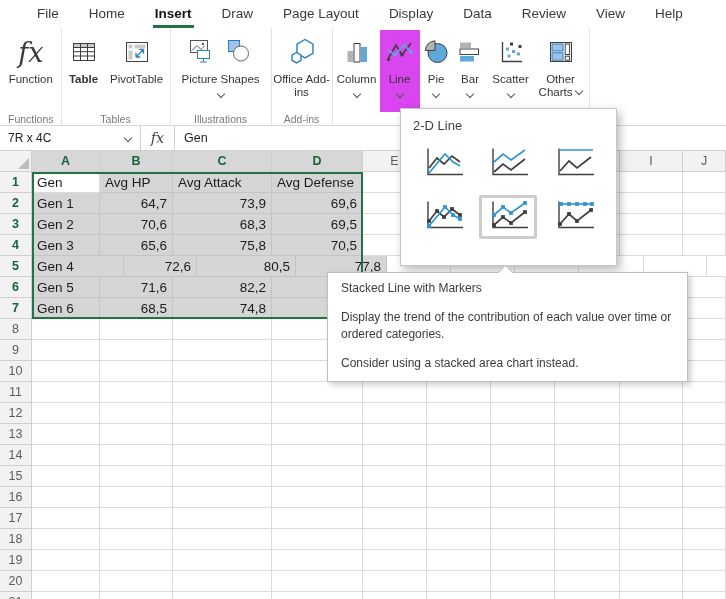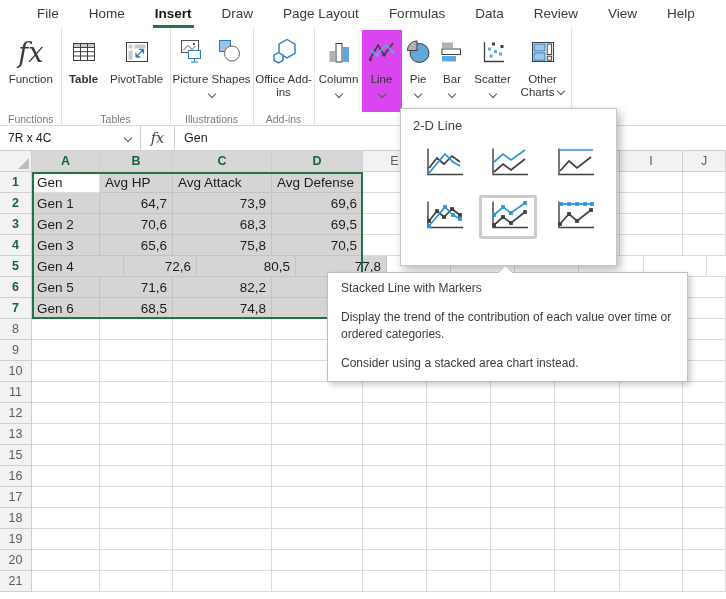--- a/index.html
+++ b/index.html
@@ -76,21 +76,21 @@
 </style>
 </head>
 <body>
 
 <div class="tabs">
     <div class="tab">File</div>
     <div class="tab">Home</div>
     <div class="tab active">Insert</div>
     <div class="tab">Draw</div>
     <div class="tab">Page Layout</div>
-    <div class="tab">Formulas</div>
+    <div class="tab">Display</div>
     <div class="tab">Data</div>
     <div class="tab">Review</div>
     <div class="tab">View</div>
     <div class="tab">Help</div>
   </div>
 <div class="ribbon">
     <div class="group">
       <div class="gitems">
         <div class="rbtn" style="width: 56px;">
           <div class="ricon">
@@ -123,21 +123,21 @@
               <path d="M20.5 11.5 L13 19 M20.5 11.5 h-4.2 M20.5 11.5 v4.2 M13 19 h4.2 M13 19 v-4.2" stroke="#2b7cbf" fill="none" stroke-width="1.3"></path>
             </svg>
           </div>
           <div class="rlabel"><span>PivotTable</span></div>
         </div>
       </div>
       <div class="glabel">Tables</div>
     </div>
     <div class="group">
       <div class="gitems">
-        <div class="rbtn" style="width: 80px;">
+        <div class="rbtn" style="width: 98px;">
           <div class="ricon">
             <svg width="66" height="30" viewBox="0 0 66 30">
               <rect x="2.5" y="3.5" width="17" height="12" fill="#fff" stroke="#555"></rect>
               <circle cx="15" cy="7" r="1.2" fill="#555"></circle>
               <path d="M4 13.5 l5-5 4 4 3.5-3.5" stroke="#555" fill="none"></path>
               <rect x="9.5" y="13.5" width="12" height="8" fill="#fff" stroke="#2b7cbf"></rect>
               <path d="M15.5 21.5v3 M12 25h7" stroke="#2b7cbf" fill="none"></path>
               <rect x="40.5" y="3.5" width="11" height="11" fill="#9dc3e6" stroke="#2b7cbf"></rect>
               <circle cx="53" cy="16.5" r="7.5" fill="#fff" stroke="#666"></circle>
             </svg>
@@ -433,20 +433,33 @@
         <div class="cell" style="width: 99px;"></div>
         <div class="cell" style="width: 91px;"></div>
         <div class="cell" style="width: 64px;"></div>
         <div class="cell" style="width: 64px;"></div>
         <div class="cell" style="width: 64px;"></div>
         <div class="cell" style="width: 65px;"></div>
         <div class="cell" style="width: 63px;"></div>
         <div class="cell" style="width: 43px;"></div>
       </div>
       <div class="row">
+        <div class="rowh">14</div>
+        <div class="cell" style="width: 68px;"></div>
+        <div class="cell" style="width: 73px;"></div>
+        <div class="cell" style="width: 99px;"></div>
+        <div class="cell" style="width: 91px;"></div>
+        <div class="cell" style="width: 64px;"></div>
+        <div class="cell" style="width: 64px;"></div>
+        <div class="cell" style="width: 64px;"></div>
+        <div class="cell" style="width: 65px;"></div>
+        <div class="cell" style="width: 63px;"></div>
+        <div class="cell" style="width: 43px;"></div>
+      </div>
+      <div class="row">
         <div class="rowh">15</div>
         <div class="cell" style="width: 68px;"></div>
         <div class="cell" style="width: 73px;"></div>
         <div class="cell" style="width: 99px;"></div>
         <div class="cell" style="width: 91px;"></div>
         <div class="cell" style="width: 64px;"></div>
         <div class="cell" style="width: 64px;"></div>
         <div class="cell" style="width: 64px;"></div>
         <div class="cell" style="width: 65px;"></div>
         <div class="cell" style="width: 63px;"></div>

